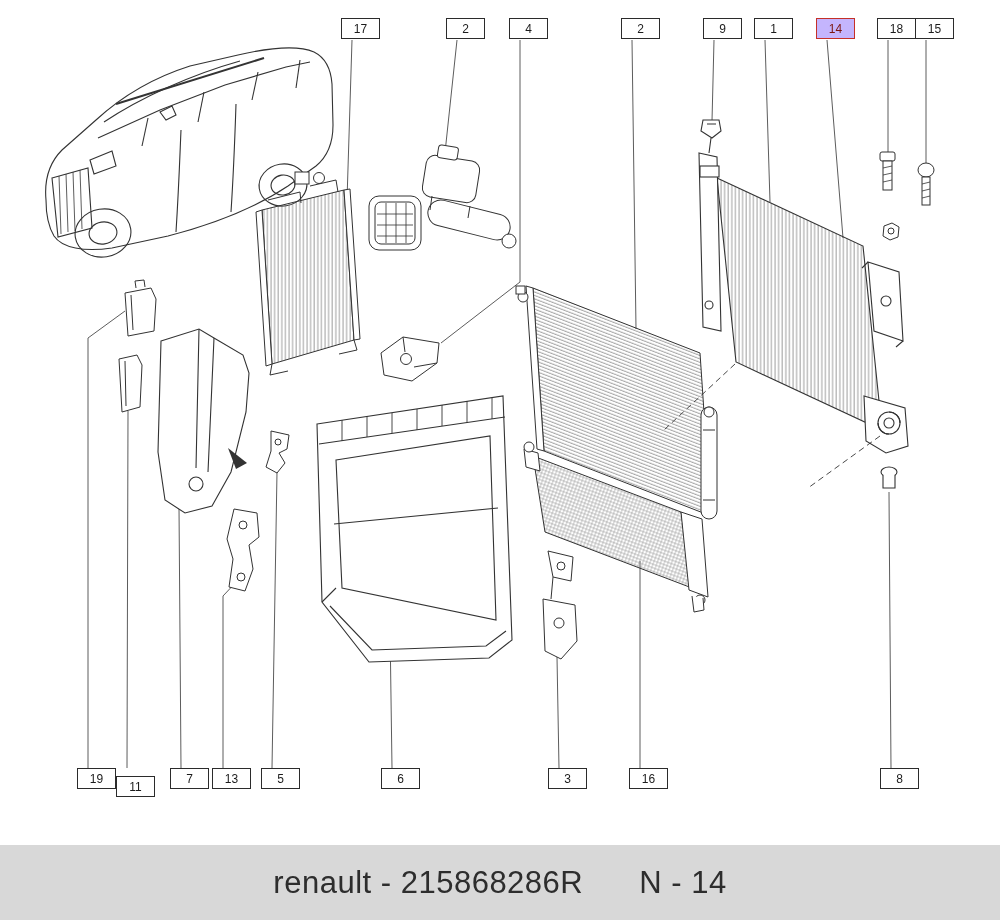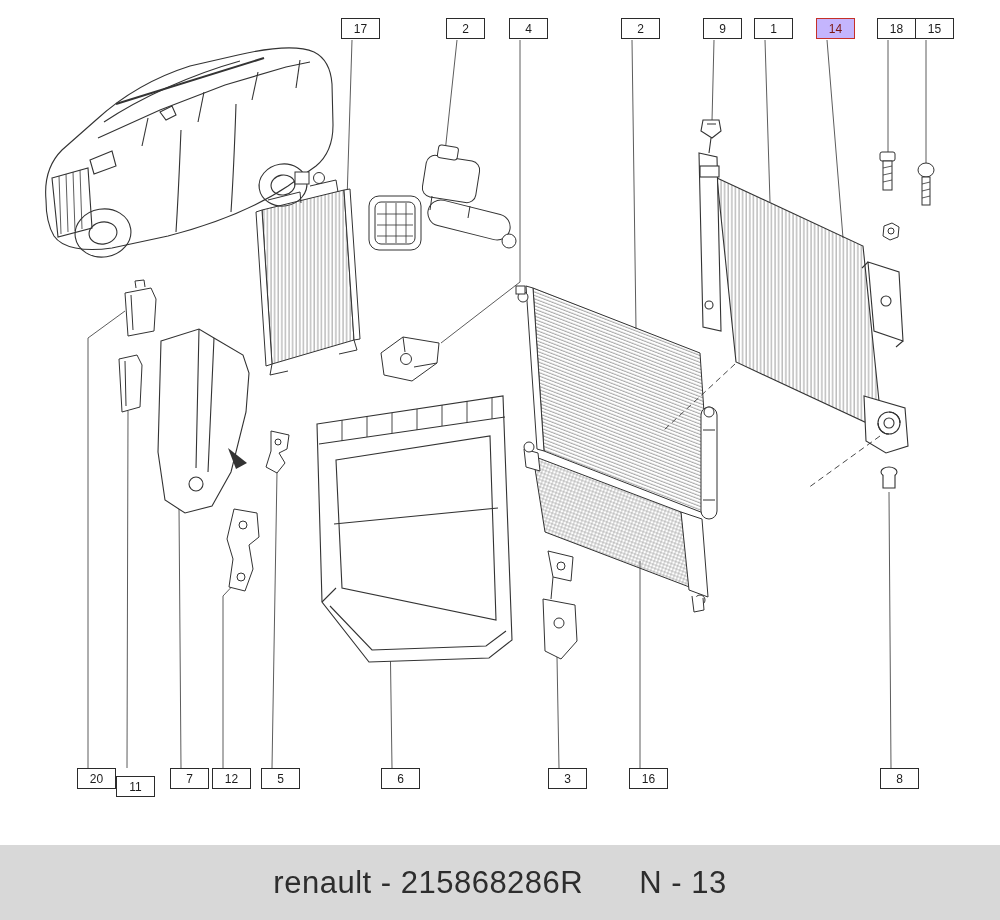--- a/index.html
+++ b/index.html
@@ -216,28 +216,28 @@
   <div class="callout" style="left:341px;top:18px">17</div>
   <div class="callout" style="left:446px;top:18px">2</div>
   <div class="callout" style="left:509px;top:18px">4</div>
   <div class="callout" style="left:621px;top:18px">2</div>
   <div class="callout" style="left:703px;top:18px">9</div>
   <div class="callout" style="left:754px;top:18px">1</div>
   <div class="callout highlight" style="left:816px;top:18px">14</div>
   <div class="callout" style="left:877px;top:18px">18</div>
   <div class="callout" style="left:915px;top:18px">15</div>
 
-  <div class="callout" style="left:77px;top:768px">20</div>
+  <div class="callout" style="left:77px;top:768px">19</div>
   <div class="callout" style="left:116px;top:776px">11</div>
   <div class="callout" style="left:170px;top:768px">7</div>
-  <div class="callout" style="left:212px;top:768px">12</div>
+  <div class="callout" style="left:212px;top:768px">13</div>
   <div class="callout" style="left:261px;top:768px">5</div>
   <div class="callout" style="left:381px;top:768px">6</div>
   <div class="callout" style="left:548px;top:768px">3</div>
   <div class="callout" style="left:629px;top:768px">16</div>
   <div class="callout" style="left:880px;top:768px">8</div>
 
   <div class="footer">
     <span>renault - 215868286R</span>
-    <span>N - 13</span>
+    <span>N - 14</span>
   </div>
 
 </div>
 
 </body></html>

